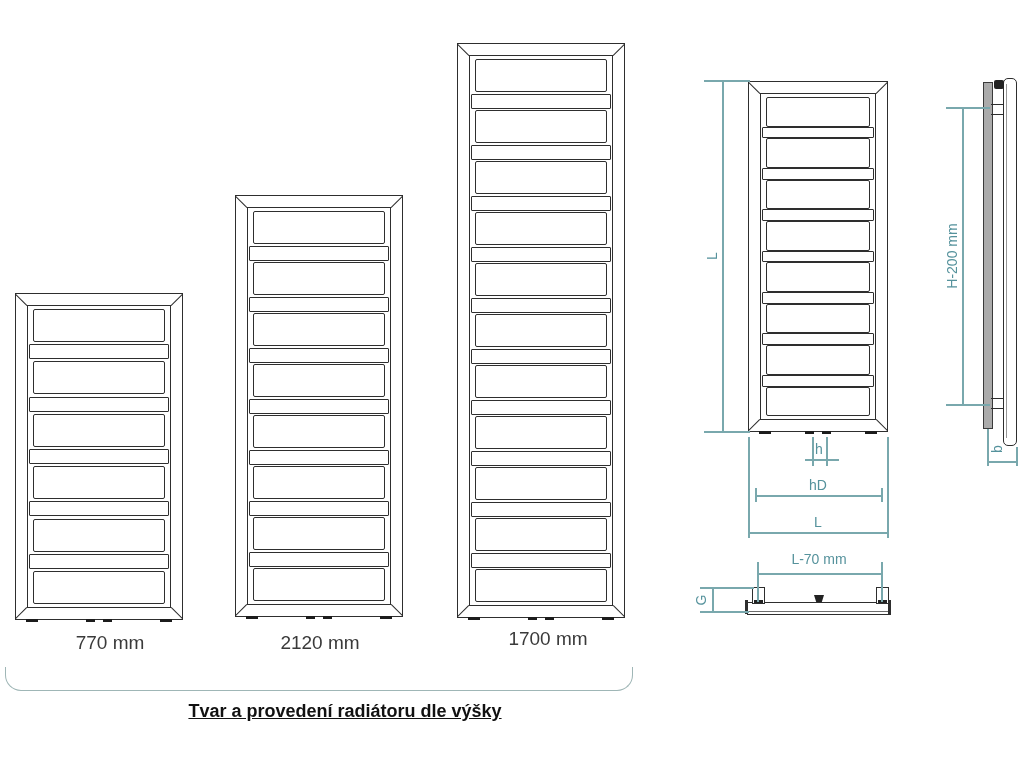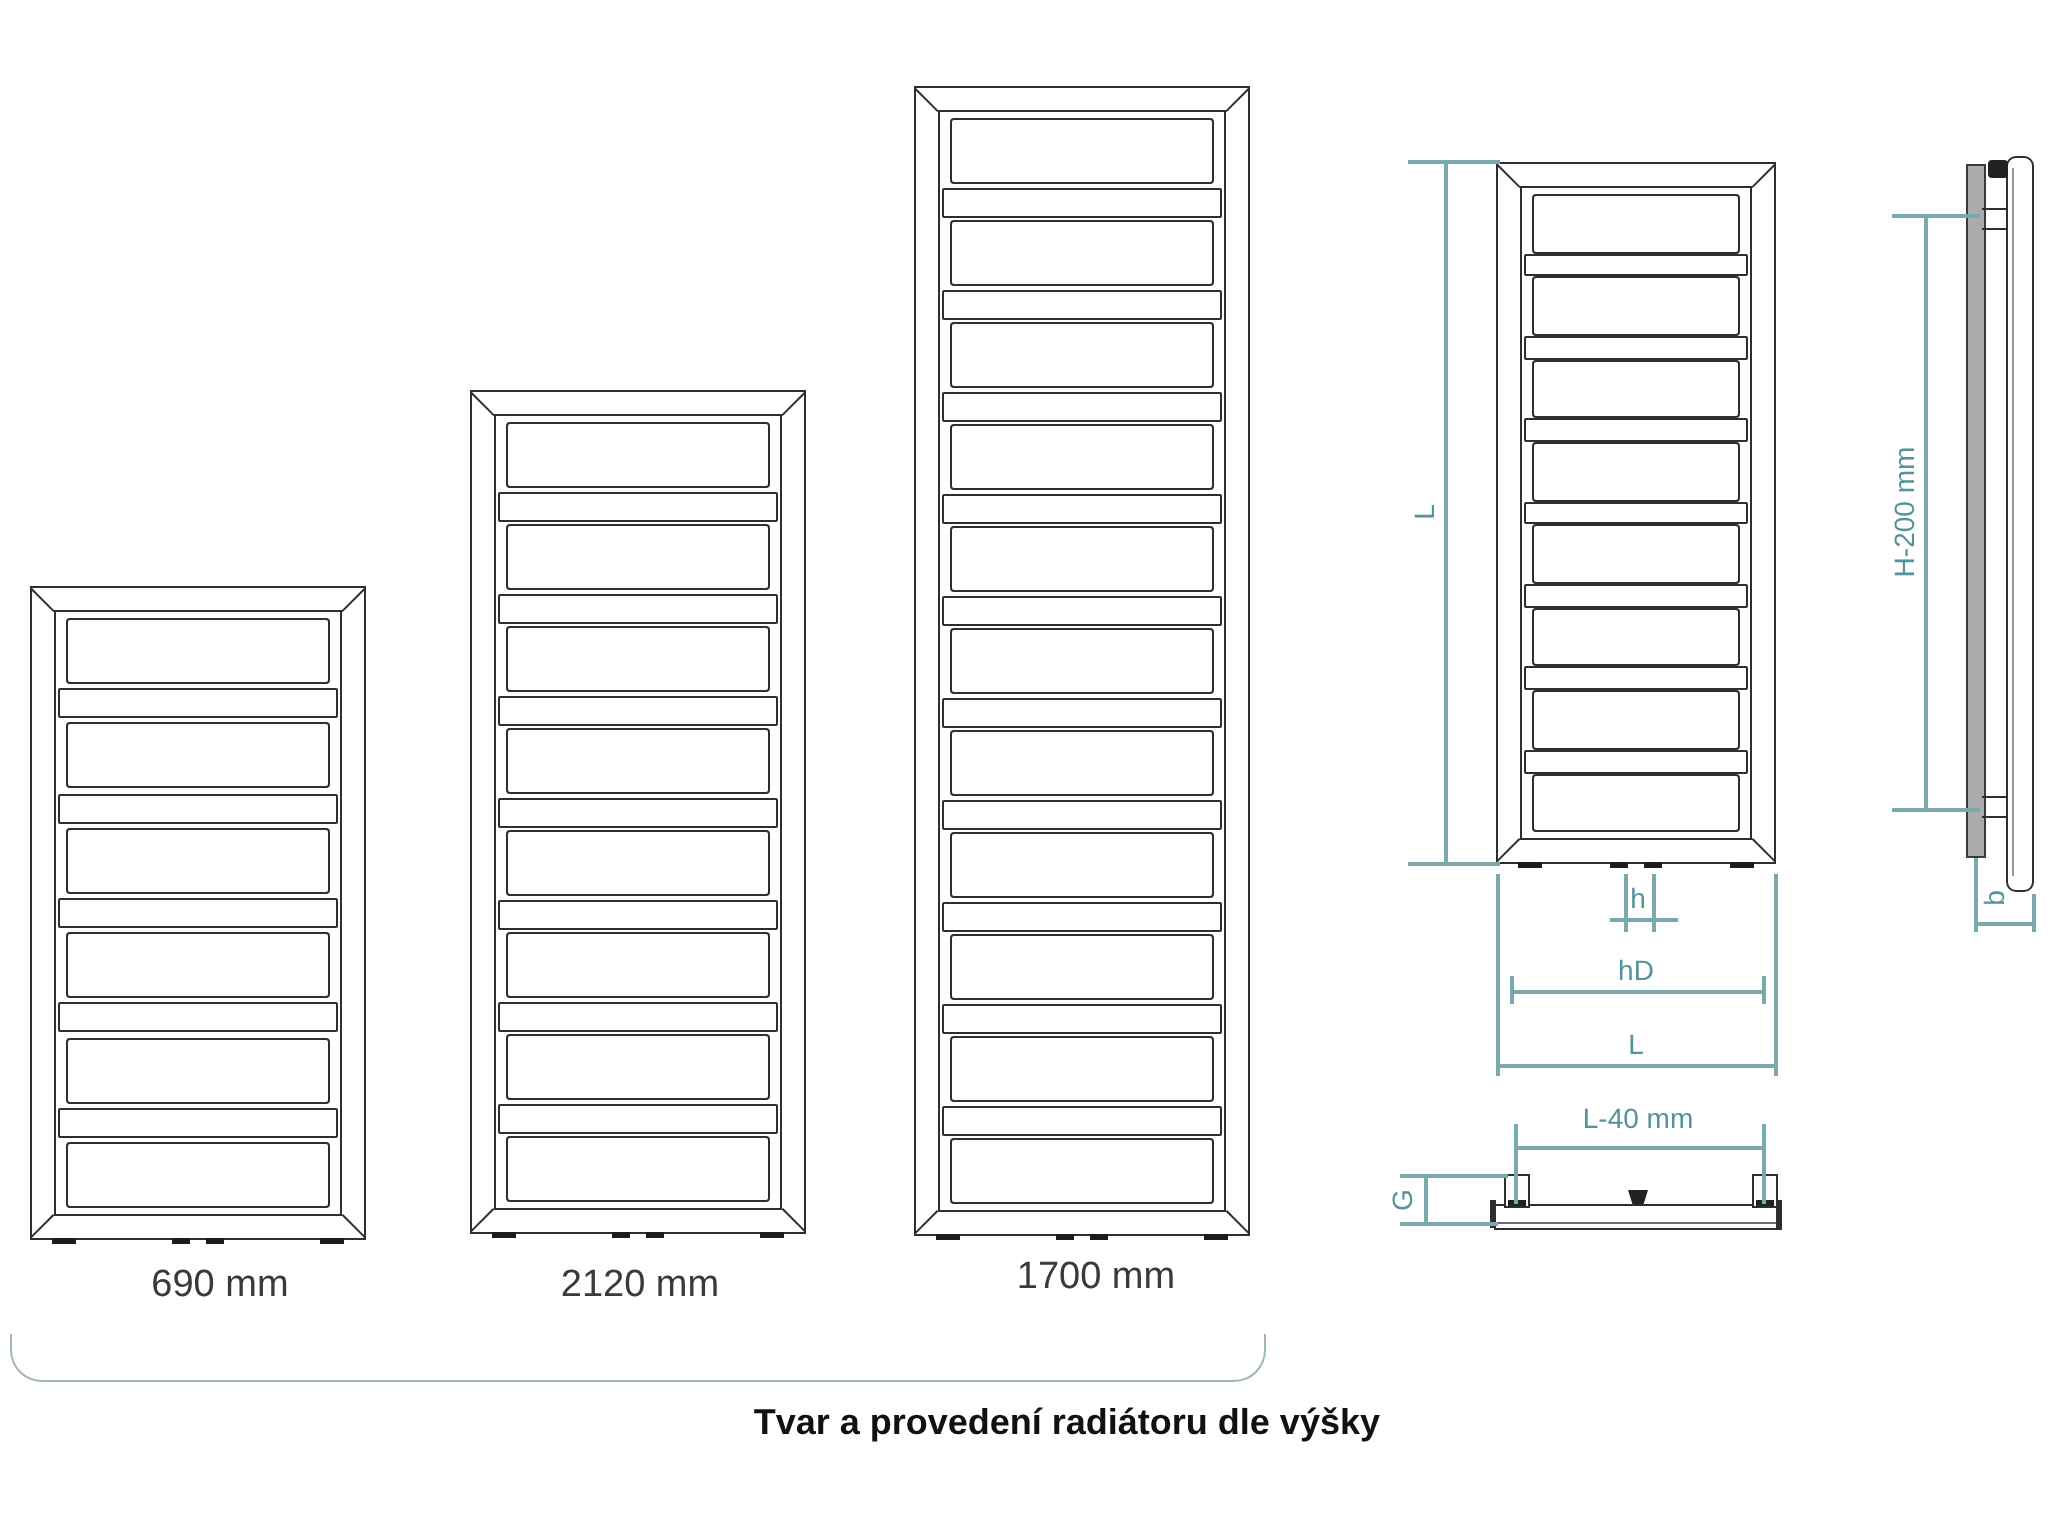--- a/index.html
+++ b/index.html
@@ -19,21 +19,21 @@
   .diag.bl{bottom:0;left:0;transform-origin:0 100%;transform:rotate(-45deg);}
   .diag.br{bottom:0;right:0;transform-origin:100% 100%;transform:rotate(45deg);}
   .stub{position:absolute;bottom:-2px;height:3px;background:#1c1c1c;}
   .stub.cl{left:11px;width:12px;}
   .stub.cr{right:11px;width:12px;}
   .stub.m1{left:calc(50% - 13px);width:9px;}
   .stub.m2{left:calc(50% + 4px);width:9px;}
 
   
   .size-label{position:absolute;width:120px;text-align:center;font-size:19px;color:#3a3a3a;}
-  .title{position:absolute;left:0;top:701px;width:690px;text-align:right;font-size:18px;font-weight:bold;color:#111;}
+  .title{position:absolute;left:0;top:701px;width:690px;text-align:center;font-size:18px;font-weight:bold;color:#111;text-decoration:underline;}
   .group-bracket{position:absolute;left:5px;top:667px;width:626px;height:23px;
      border-left:1.5px solid #9fb6b6;border-right:1.5px solid #9fb6b6;border-bottom:1.5px solid #9fb6b6;
      border-bottom-left-radius:16px;border-bottom-right-radius:16px;}
 
   
   .dim{position:absolute;background:#79a8ad;}
   .dim.h{height:1.5px;}
   .dim.v{width:1.5px;}
   .dim-label{position:absolute;color:#55929c;font-size:14px;text-align:center;white-space:nowrap;}
   .rot{transform:rotate(-90deg);transform-origin:center center;}
@@ -149,21 +149,21 @@
             <div class="slat-panel"></div>
           </div>
       </div>
     </div>
     <div class="stub cl"></div>
     <div class="stub cr"></div>
     <div class="stub m1"></div>
     <div class="stub m2"></div>
   </div>
 
-  <div class="size-label" style="left:50px;top:632px">690 mm</div>
+  <div class="size-label" style="left:50px;top:632px">770 mm</div>
   <div class="size-label" style="left:260px;top:632px">2120 mm</div>
   <div class="size-label" style="left:488px;top:628px">1700 mm</div>
 
   <div class="group-bracket"></div>
   <div class="title">Tvar a provedení radiátoru dle výšky</div>
 
   <div class="radiator" style="left:748px;top:81px;width:140px;height:351px">
     <div class="rad-outer">
       <div class="diag tl"></div>
       <div class="diag tr"></div>
@@ -235,20 +235,20 @@
   <div class="bar"></div>
   <div class="cap" style="left:745px"></div>
   <div class="cap" style="left:888px"></div>
   <div class="tbracket" style="left:752px"></div>
   <div class="tbracket" style="left:876px"></div>
   <div class="midfit"></div>
 
   <div class="dim v" style="left:757px;top:562px;height:40px"></div>
   <div class="dim v" style="left:881px;top:562px;height:40px"></div>
   <div class="dim h" style="left:757px;top:573px;width:124px"></div>
-  <div class="dim-label" style="left:769px;top:551px;width:100px">L-40 mm</div>
+  <div class="dim-label" style="left:769px;top:551px;width:100px">L-70 mm</div>
 
   <div class="dim h" style="left:700px;top:587px;width:54px"></div>
   <div class="dim h" style="left:700px;top:611px;width:49px"></div>
   <div class="dim v" style="left:712px;top:587px;height:24px"></div>
   <div class="dim-label rot" style="left:692px;top:592px;width:18px">G</div>
 
 </div>
 
 </body></html>

